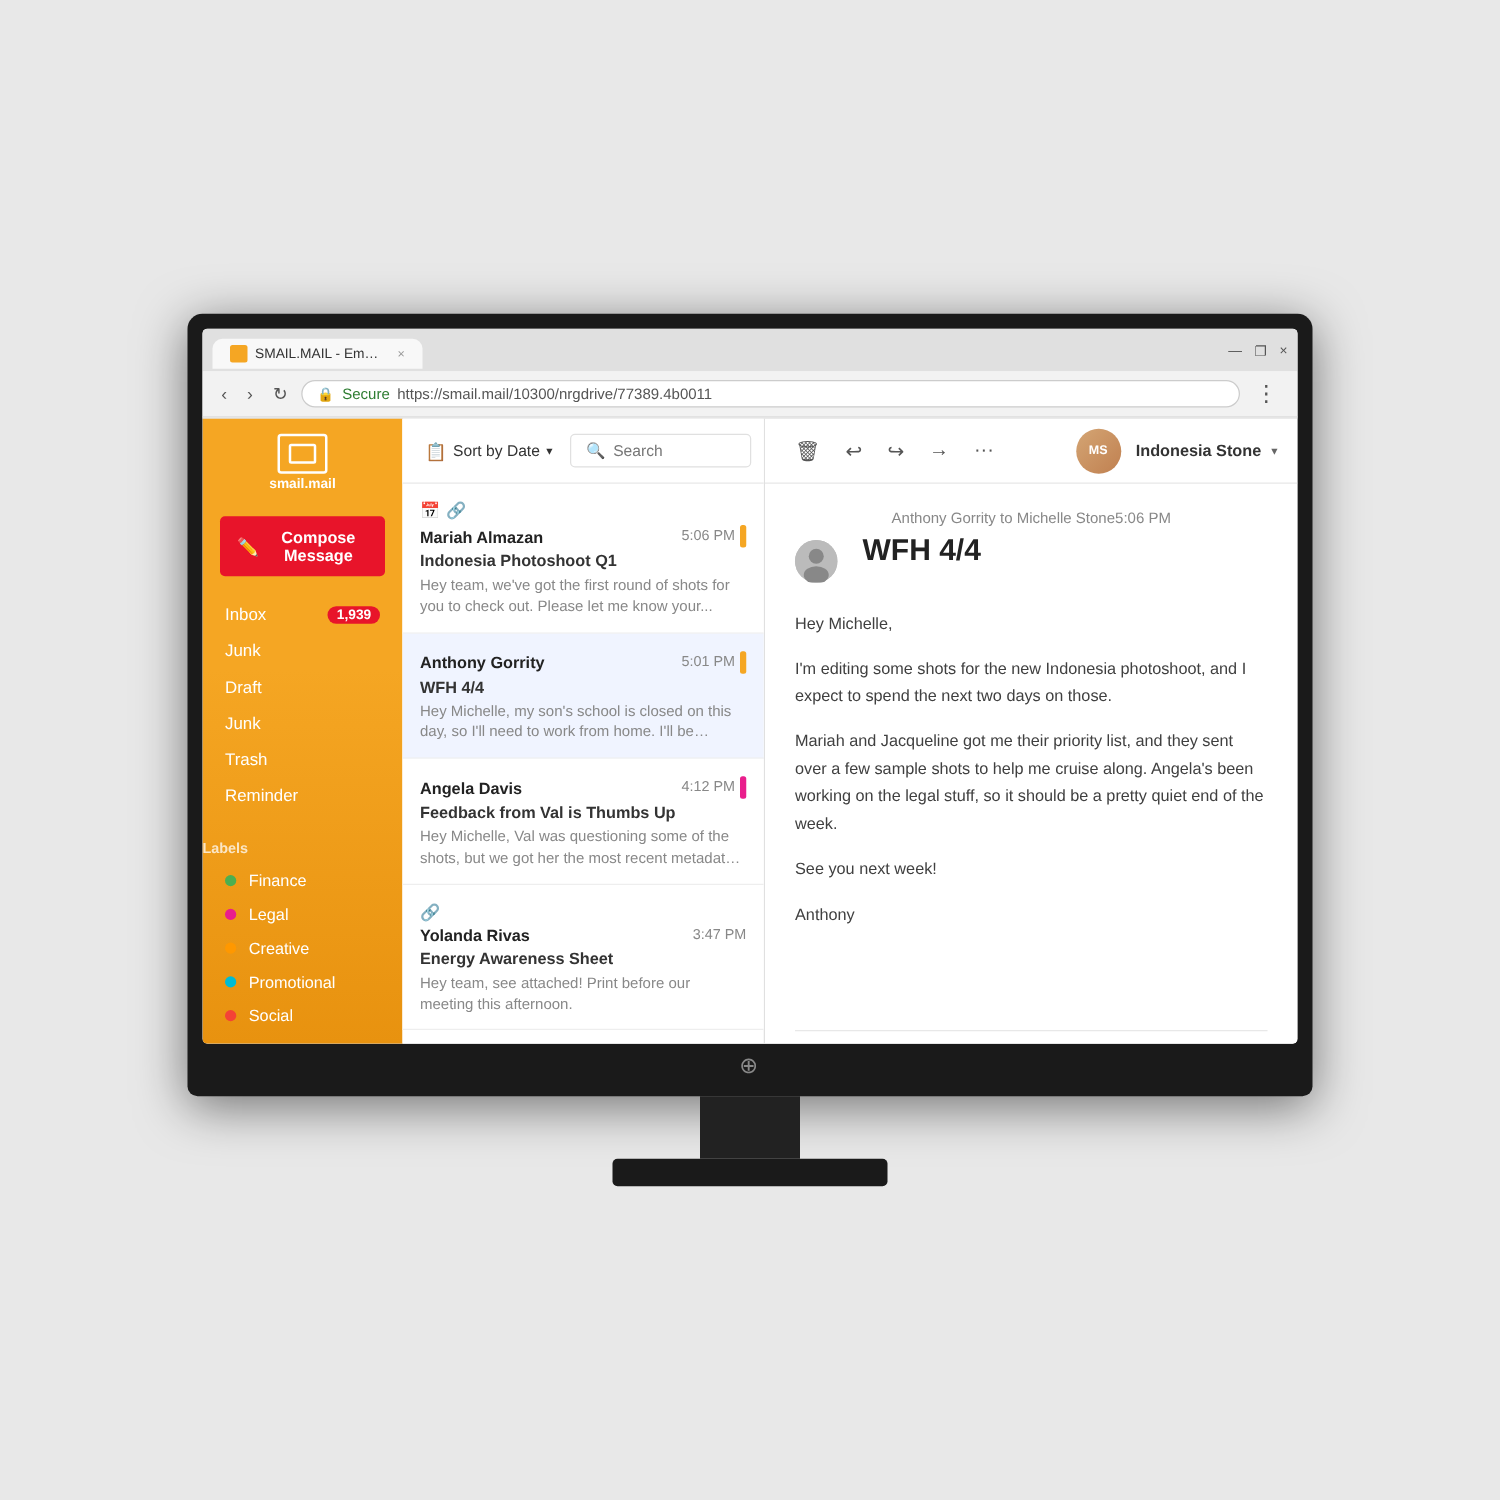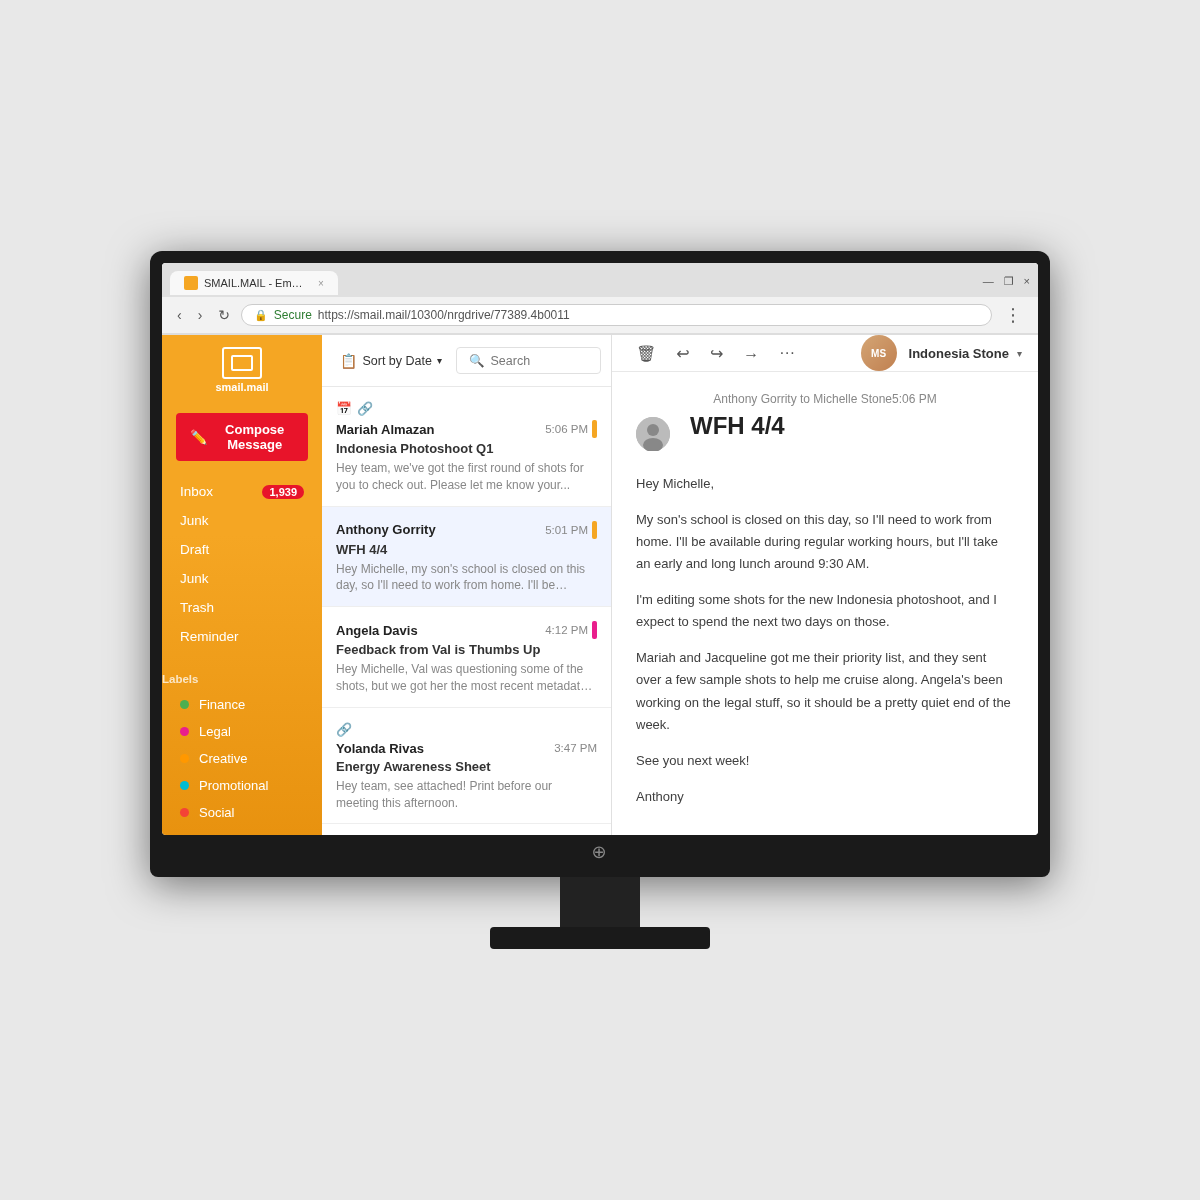--- a/index.html
+++ b/index.html
@@ -623,21 +623,20 @@
                     <circle cx="17" cy="17" r="17" fill="#bbb"></circle>
                     <circle cx="17" cy="13" r="6" fill="#888"></circle>
                     <ellipse cx="17" cy="28" rx="10" ry="7" fill="#888"></ellipse>
                   </svg>
               </div>
               <div class="email-detail-subject">WFH 4/4</div>
             </div>
 
             <div class="email-body">
               <p>Hey Michelle,</p>
-              <p>My son's school is closed on this day, so I'll need to work from home. I'll be available during regular working hours, but I'll take an early and long lunch around 9:30 AM.</p>
               <p>I'm editing some shots for the new Indonesia photoshoot, and I expect to spend the next two days on those.</p>
               <p>Mariah and Jacqueline got me their priority list, and they sent over a few sample shots to help me cruise along. Angela's been working on the legal stuff, so it should be a pretty quiet end of the week.</p>
               <p>See you next week!</p>
               <p class="sign-off">Anthony</p>
             </div>
           </div>
 
           <div class="divider"></div>
 
         </div>

